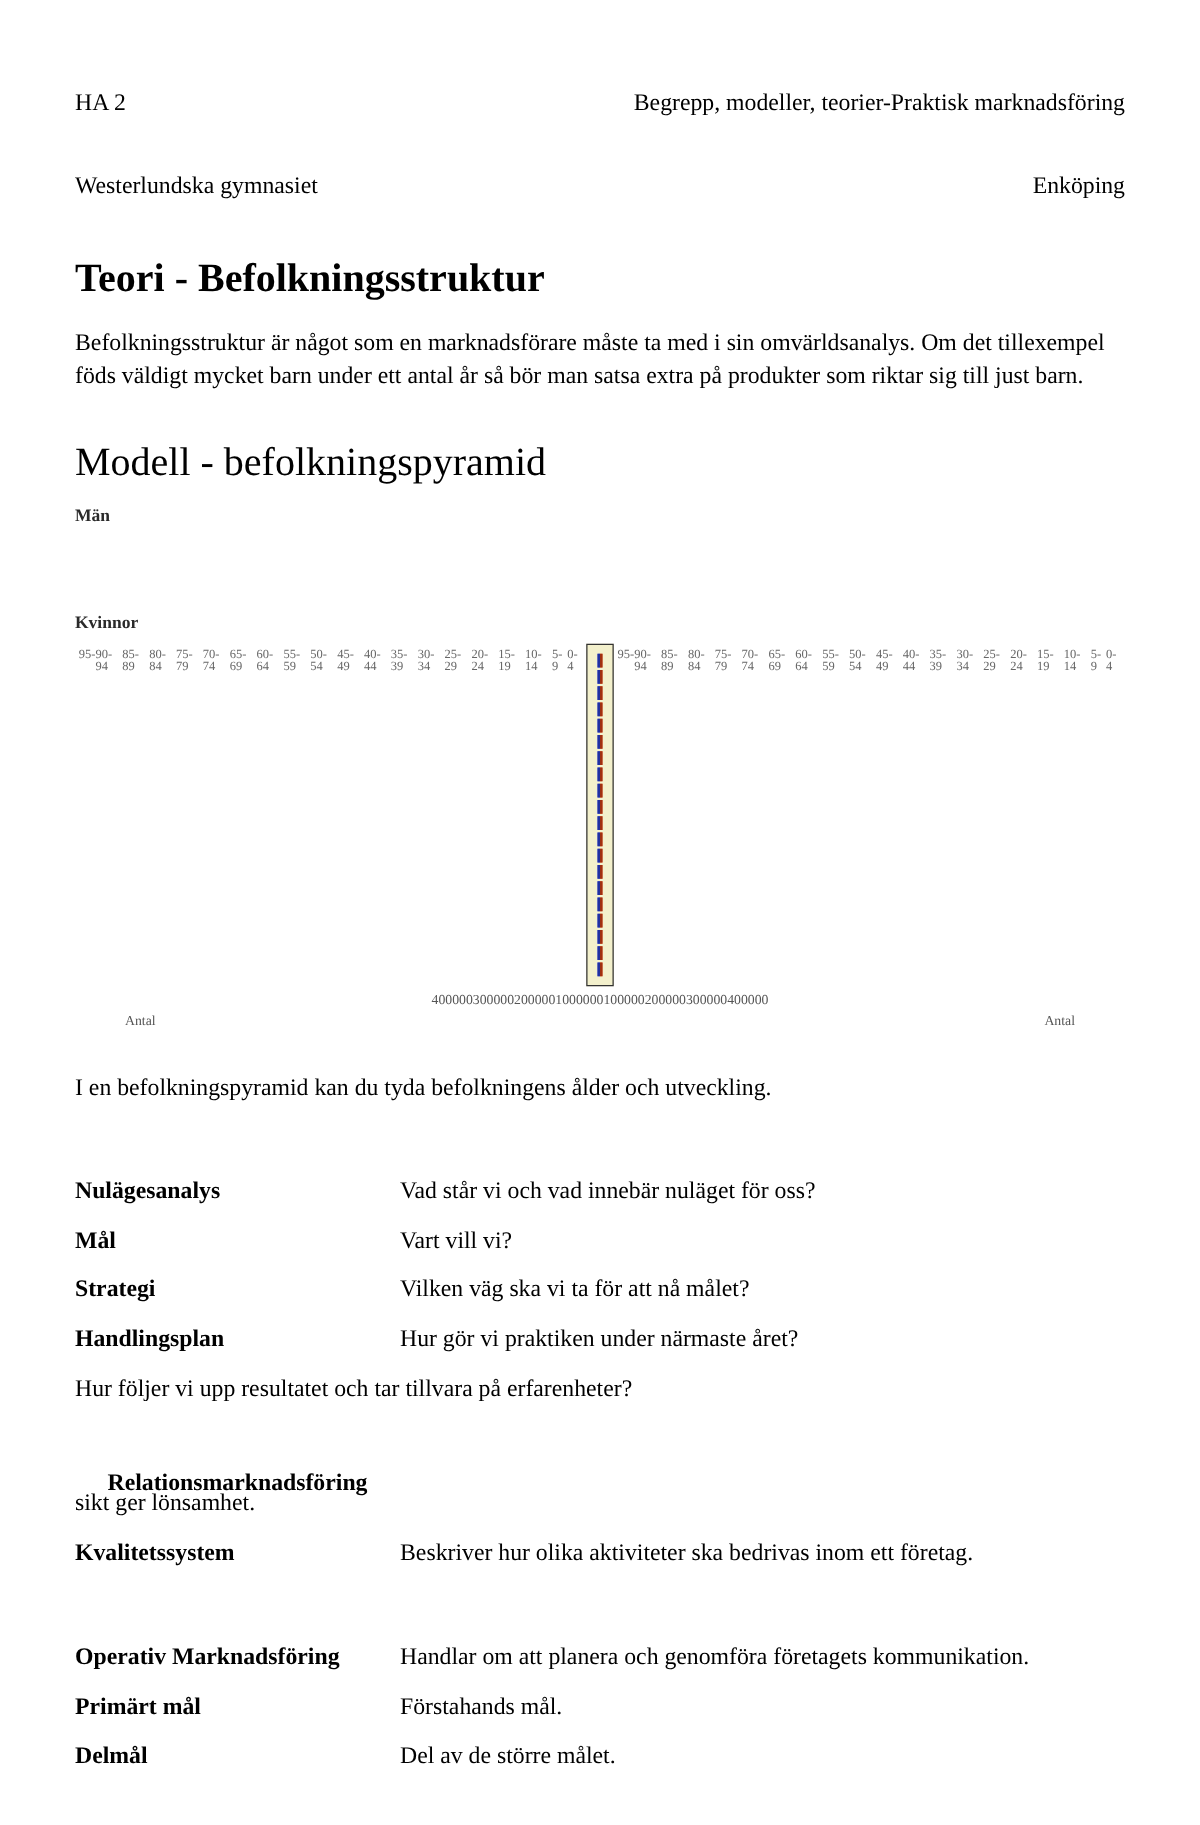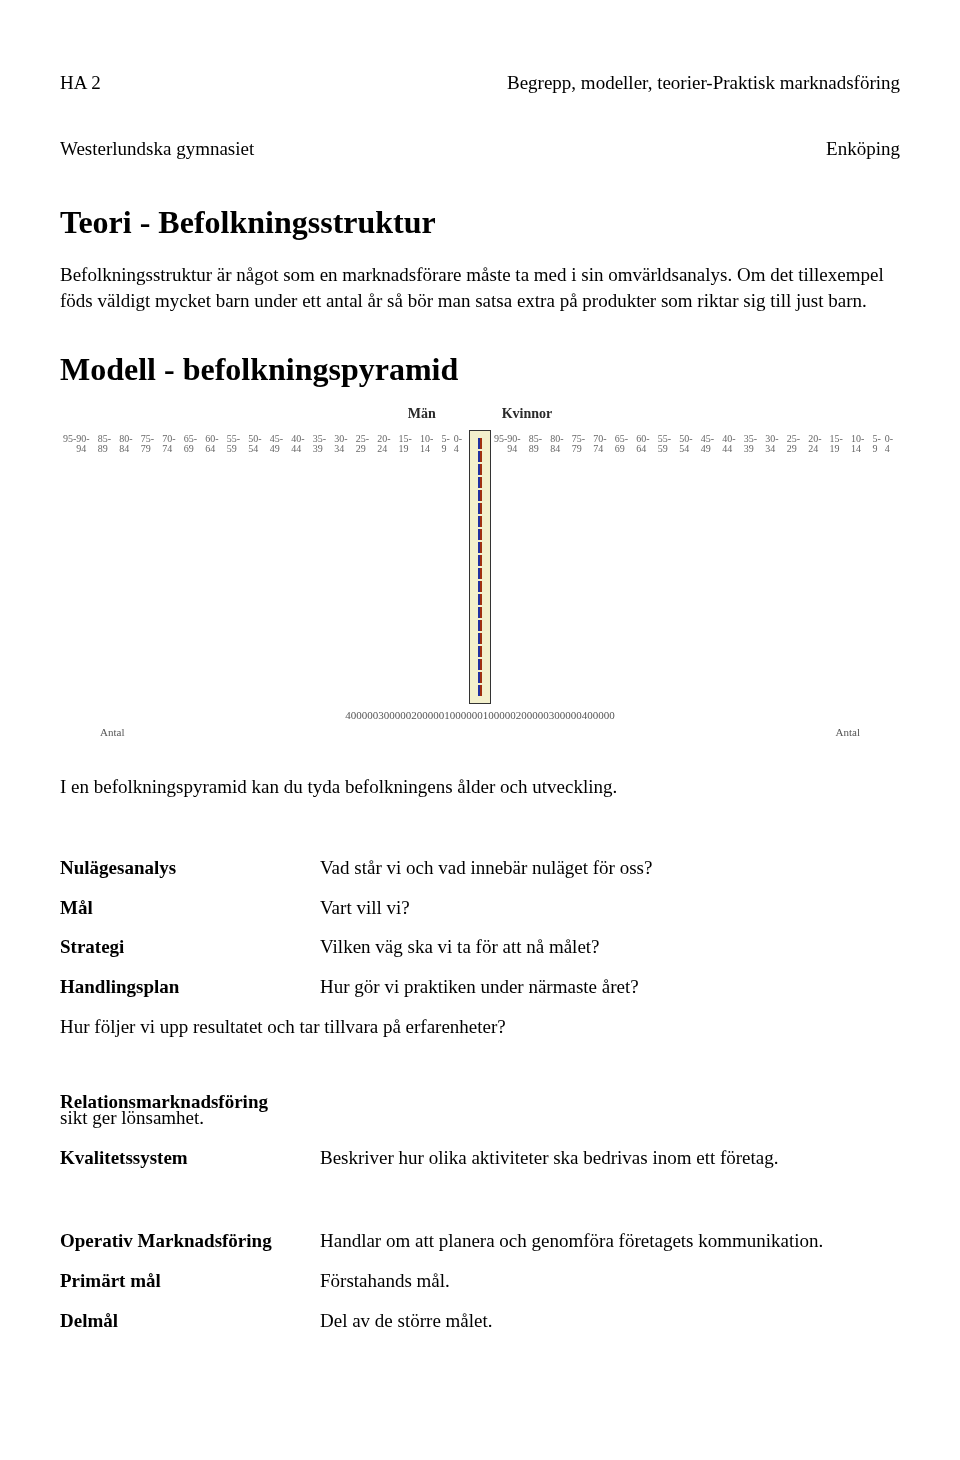--- a/index.html
+++ b/index.html
@@ -22,21 +22,21 @@
     margin-top: 40px;
   }
   .h1 {
     font-size: 32px;
     font-weight: bold;
     margin-top: 40px;
     margin-bottom: 18px;
   }
   .h2 {
     font-size: 32px;
-    font-weight: bold;
+    font-weight: normal;
     margin-top: 34px;
     margin-bottom: 14px;
   }
   .para {
     margin-bottom: 12px;
   }
   .spacer-lg { height: 36px; }
   .spacer-md { height: 26px; }
 
   
@@ -45,20 +45,21 @@
     margin-bottom: 8px;
   }
   .pyr-top-labels {
     display: flex;
     justify-content: center;
     gap: 66px;
     font-size: 14px;
     font-weight: bold;
     color: #2a2a2a;
     margin-bottom: 6px;
+    flex-direction: column;
   }
   .pyr-frame {
     display: flex;
     align-items: stretch;
   }
   .pyr-age-col {
     display: flex;
     flex-direction: row;
     justify-content: space-between;
     font-size: 10px;
@@ -118,21 +119,21 @@
   }
   .pair-term {
     width: 260px;
     font-weight: bold;
     flex-shrink: 0;
   }
   .pair-def {
     flex: 1;
   }
   .rel-block .pair-term { width: 260px; }
-  .rel-row { display:flex; align-items:baseline; }
+  .rel-row { display:flex; align-items:baseline;text-align:center; }
   .rel-term { font-weight:bold; width:260px; flex-shrink:0;}
   .rel-def { flex:1; }
   .rel-cont { margin-left:0; margin-top:-10px; margin-bottom:14px;}
 </style>
 </head>
 <body>
 
 <div class="page">
 
   <div class="header-row">

